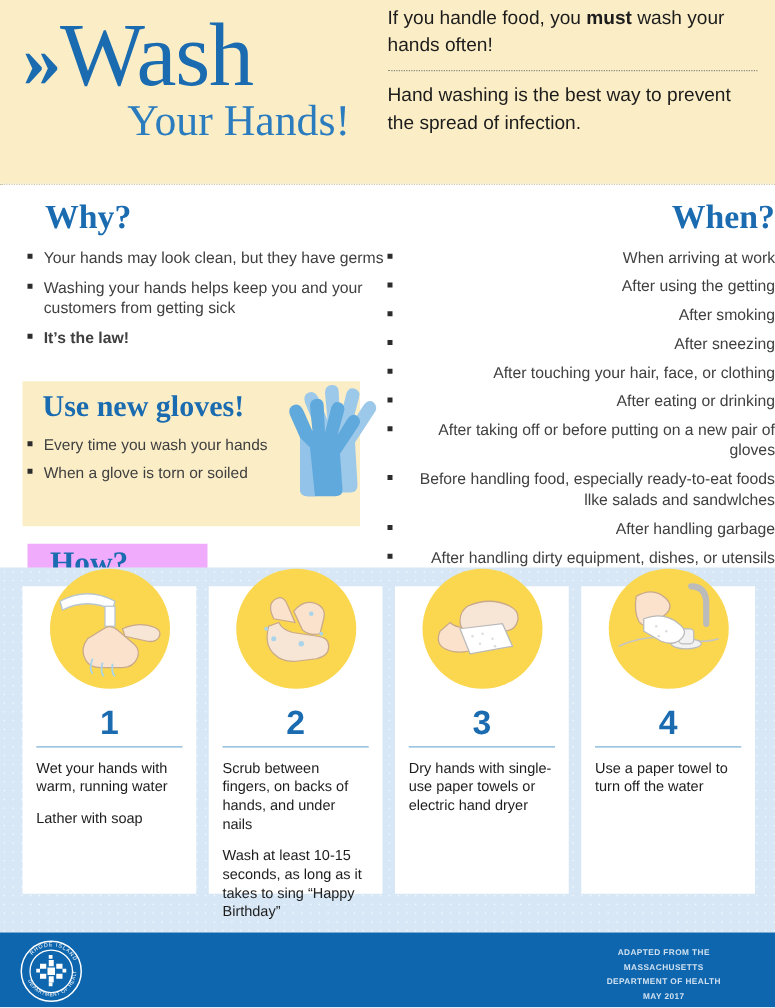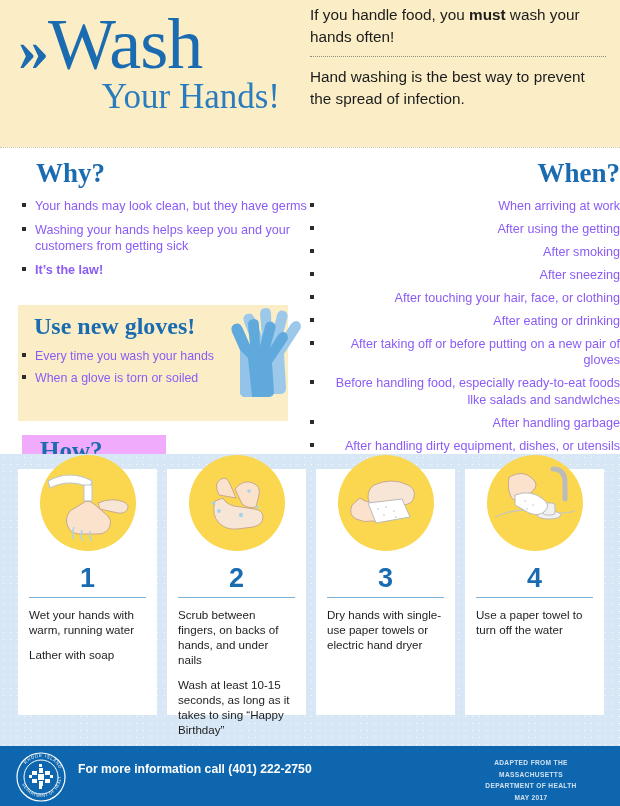--- a/index.html
+++ b/index.html
@@ -31,21 +31,21 @@
            border-top:1.5px dotted #cfc7a8;}
 
   
   .why{position:absolute;left:18px;top:158px;width:290px;}
   .when{position:absolute;left:308px;top:158px;width:312px;text-align:right;}
   h2.sec{color:#1a6bb0;font-family:"Liberation Serif",serif;font-size:27px;font-weight:700;
          margin:0 0 9px 18px;letter-spacing:0px;}
   .when h2.sec{margin-left:6px;}
   ul.bl{list-style:none;margin:0;padding:0;}
   ul.bl li{position:relative;padding-left:17px;margin-bottom:7px;
-           font-size:12.6px;line-height:1.33;color:#8b5cf6;}
+           font-size:12.6px;line-height:1.33;color:#404040;}
   ul.bl li:before{content:"";position:absolute;left:4px;top:5px;
            width:4px;height:4px;background:#2c2c2c;}
   ul.bl li.bold{font-weight:700;}
   .when ul.bl li{margin-bottom:6.2px;padding-left:14px;}
   .when ul.bl li:before{left:2px;}
 
   
   .gloves{position:absolute;left:18px;top:305px;width:270px;height:116px;background:#fbeec7;}
   .gloves h2{color:#1a6bb0;font-family:"Liberation Serif",serif;font-size:24px;font-weight:700;
        margin:8px 0 8px 16px;}
@@ -250,21 +250,20 @@
       <path id="sealBot" d="M25 25 m -20,0 a 20,20 0 0,0 40,0" fill="none"></path>
       <text font-size="4.3" fill="#ffffff" font-family="Liberation Sans, sans-serif" letter-spacing="0.7">
         <textPath href="#sealTop" startOffset="22%">RHODE ISLAND</textPath>
       </text>
       <text font-size="3.9" fill="#ffffff" font-family="Liberation Sans, sans-serif" letter-spacing="0.5">
         <textPath href="#sealBot" startOffset="12%">DEPARTMENT OF HEALTH</textPath>
       </text>
     </svg>
   </div>
   <div class="foot-text">
-    <div>For more information call (401) 222-2750</div>
   </div>
   <div class="adapted">
       <div>ADAPTED FROM THE</div>
       <div>MASSACHUSETTS</div>
       <div>DEPARTMENT OF HEALTH</div>
       <div>MAY 2017</div>
     </div>
 
 </div>
 

